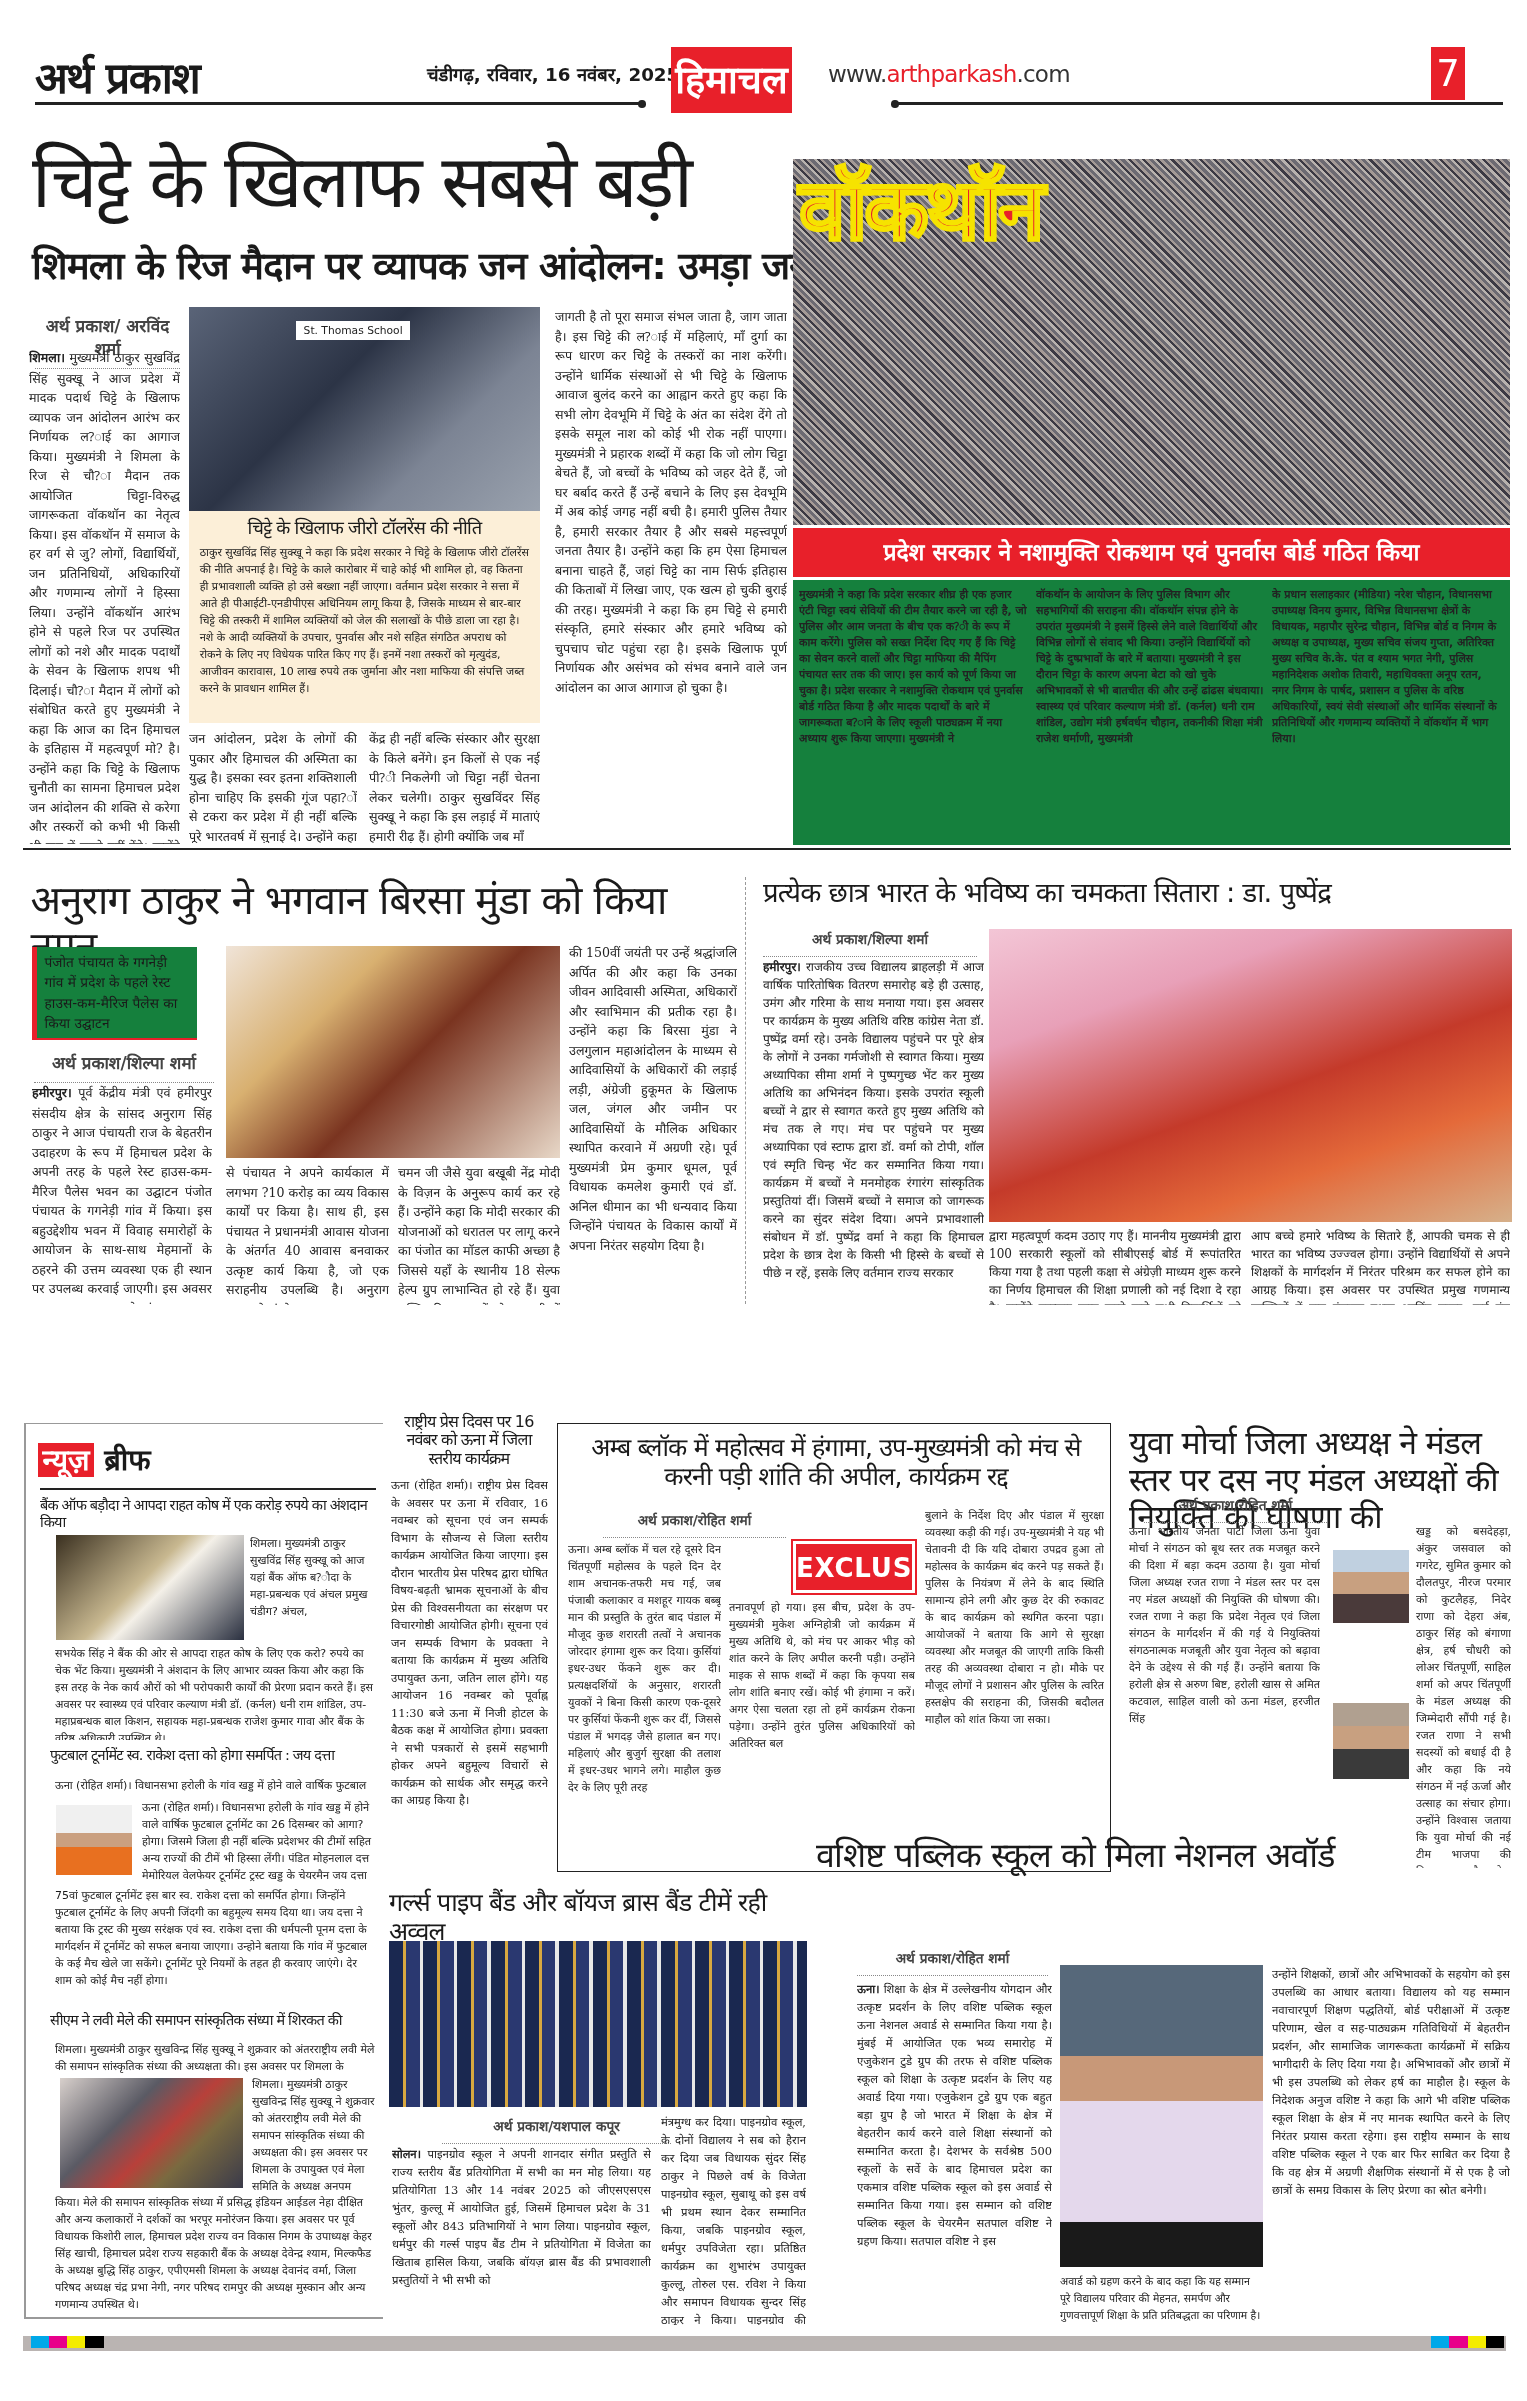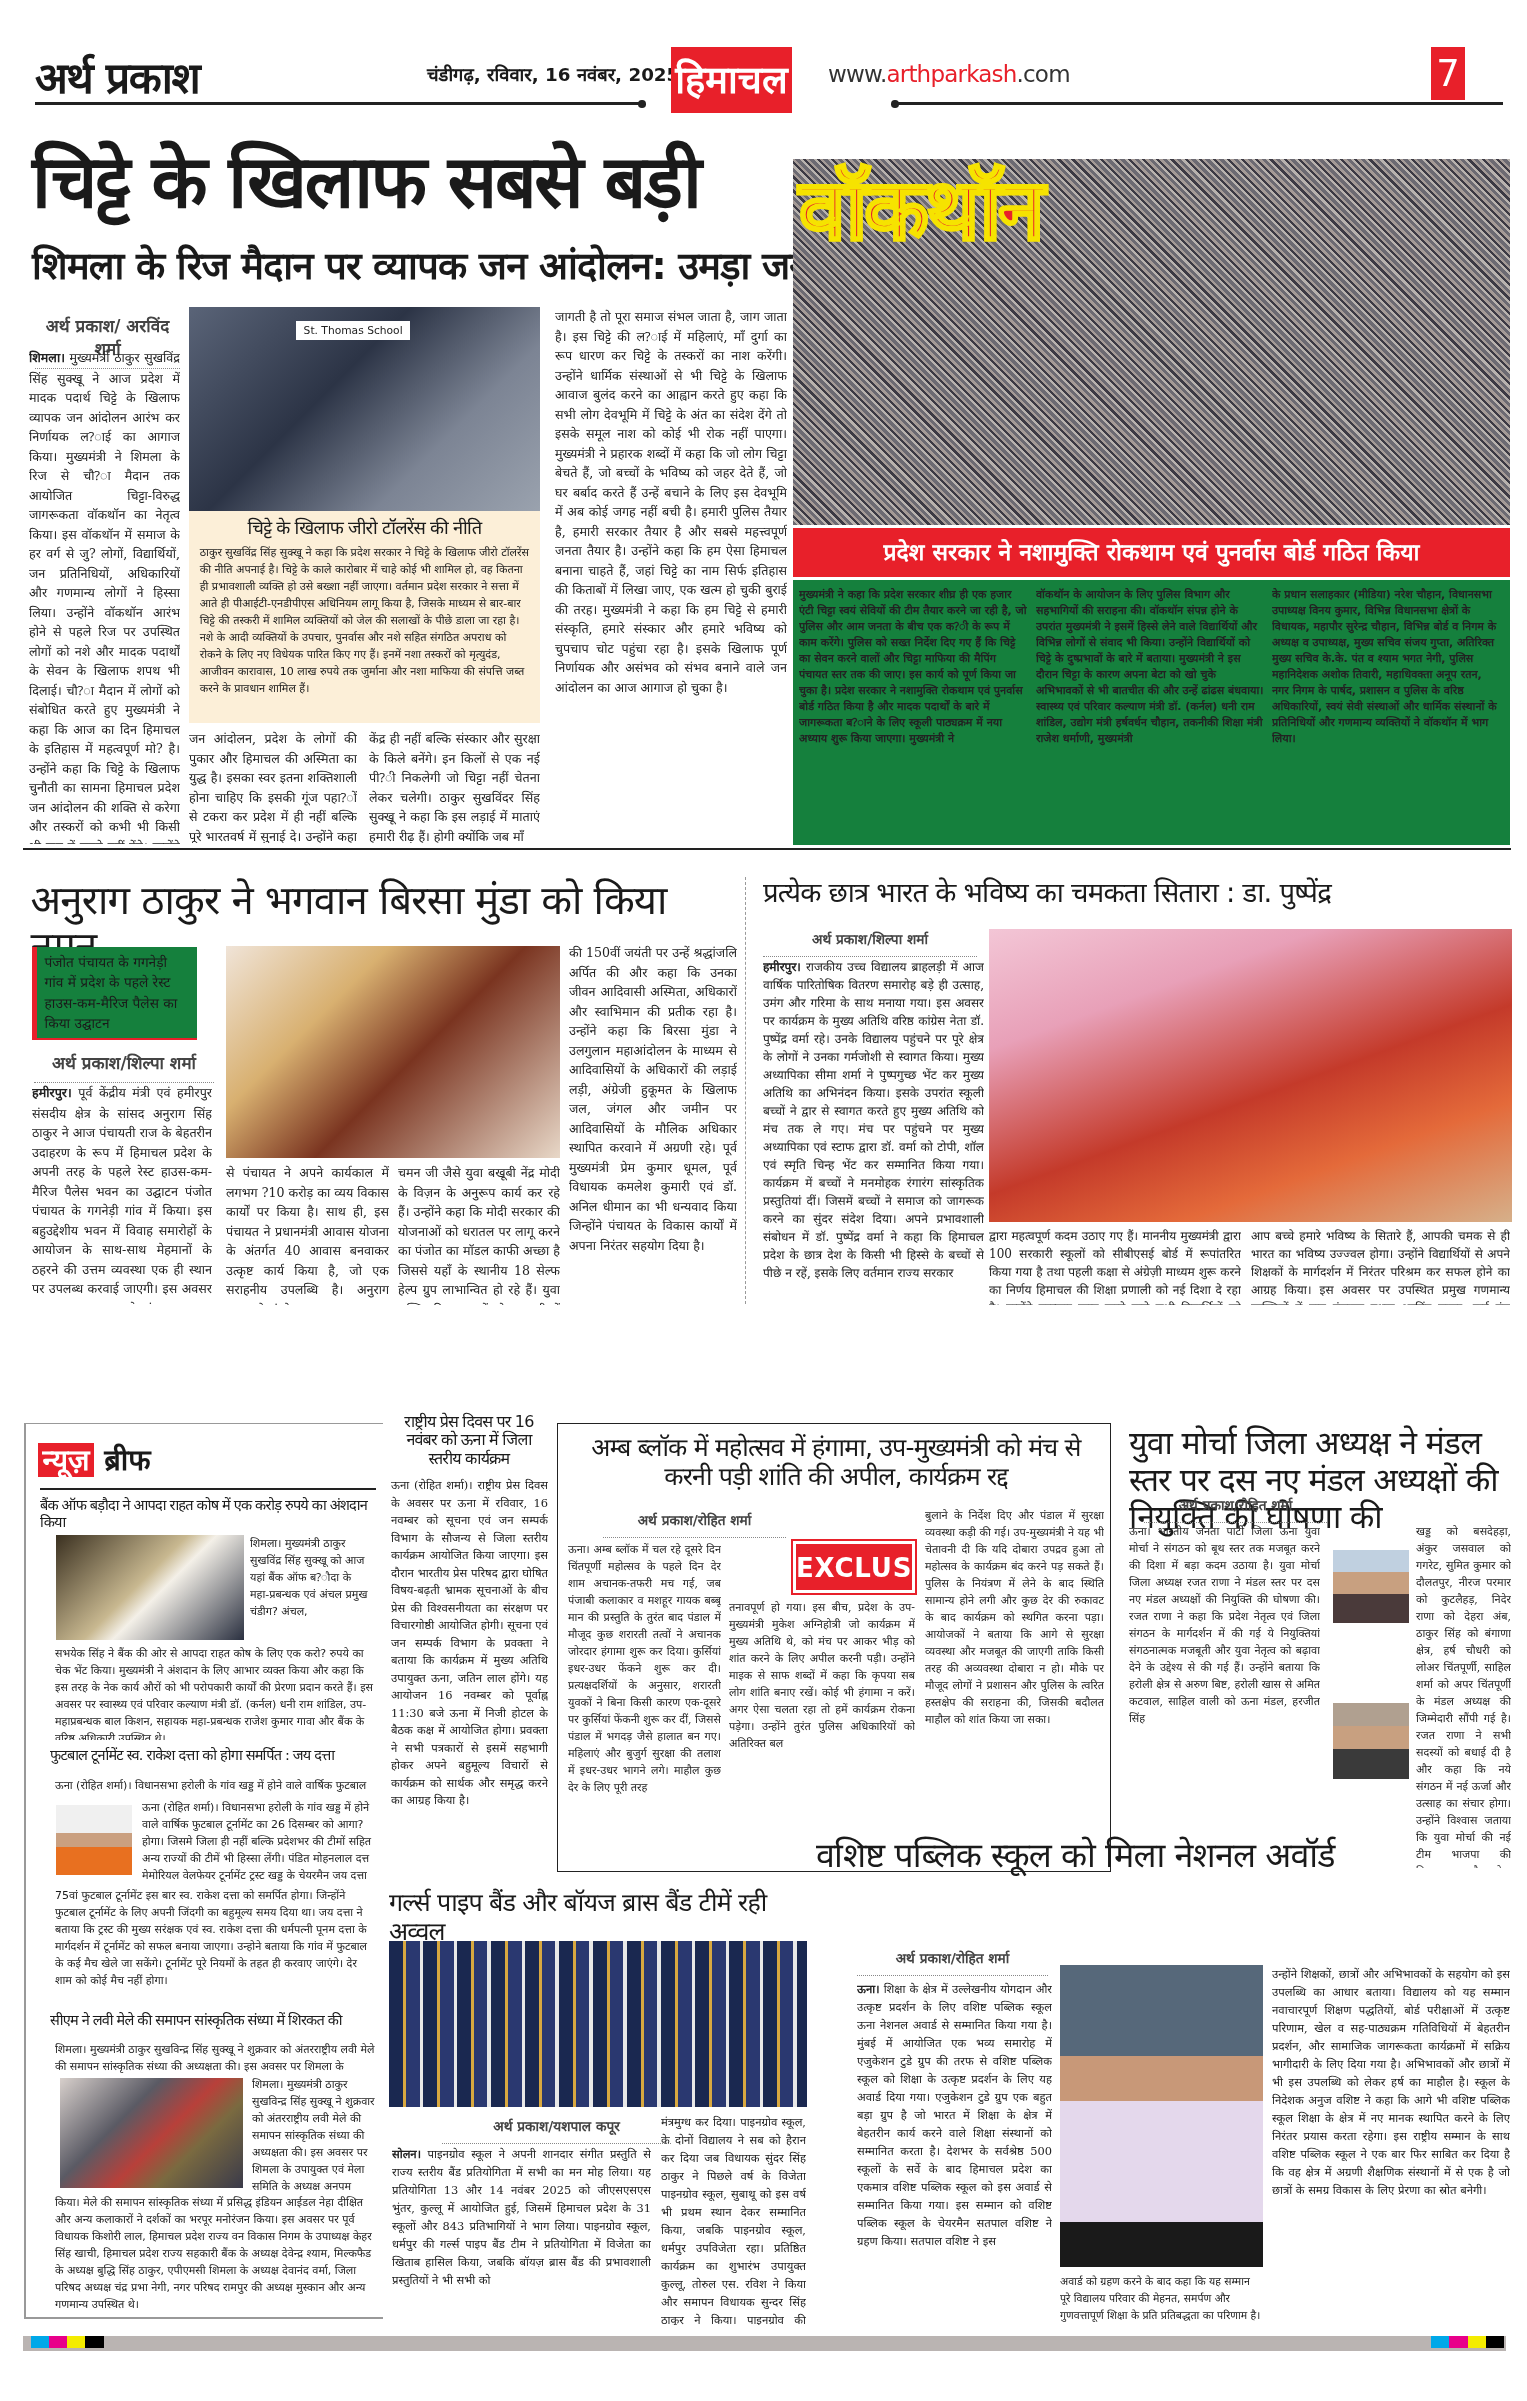--- a/index.html
+++ b/index.html
@@ -6,21 +6,21 @@
 body{width:1527px;height:2401px;background:#fff;font-family:"DejaVu Sans","Liberation Sans",sans-serif;color:#1a1a1a;position:relative;overflow:hidden}
 .abs{position:absolute}
 .hdr-title{left:35px;top:47px;font-size:43px;font-weight:bold;letter-spacing:-1.5px}
 .hdr-date{left:427px;top:61px;font-size:18.3px;font-weight:bold}
 .hdr-line{top:102px;height:3.1px;background:#222}
 .hdr-dot{width:7.6px;height:7.6px;border-radius:50%;background:#222;top:100px}
 .section-tag{left:671px;top:47px;width:121px;height:66px;background:#e8202a;color:#fff;font-size:38px;font-weight:bold;text-align:center;line-height:66px}
 .site{left:828px;top:61px;font-size:23px;color:#333;letter-spacing:-0.8px}
 .site .red{color:#e8202a}
 .pageno{left:1431px;top:47px;width:34px;height:53px;background:#e8202a;color:#fff;font-size:37px;text-align:center;line-height:53px}
-.h1{left:32px;top:145px;font-size:73px;font-weight:bold;line-height:1;letter-spacing:-2.3px}
+.h1{left:32px;top:145px;font-size:73px;font-weight:normal;line-height:1;letter-spacing:-2.3px}
 .h2{left:32px;top:238px;font-size:38px;font-weight:bold;letter-spacing:-0.8px}
 .byline{font-size:17px;font-weight:bold;color:#444;text-align:center;border-bottom:1.5px dotted #888;padding-bottom:7.6px}
 .body{font-size:12.6px;line-height:19.5px;text-align:justify;color:#222;font-family:"DejaVu Serif","Liberation Serif",serif}
 .body b{font-family:Liberation Sans, sans-serif}
 .photo{background:linear-gradient(135deg,#5a6478,#2c3446 40%,#7c8494 70%,#9aa2ae);overflow:hidden}
 .crowd{background:repeating-linear-gradient(45deg,#6c6a72 0 3.1px,#b8b2ae 3.1px 5.3px,#3c3a44 5.3px 7.6px,#a49a96 7.6px 10px)}
 .walk-text{left:799px;top:168px;font-size:84px;font-weight:bold;color:#e8202a;-webkit-text-stroke:3.1px #f6e300;letter-spacing:-3.1px;line-height:1}
 .box-cream{background:#fcefd8}
 .box-grey{background:#15803d}
 .redbar{background:#e8202a;color:#fff;font-weight:bold;text-align:center}

